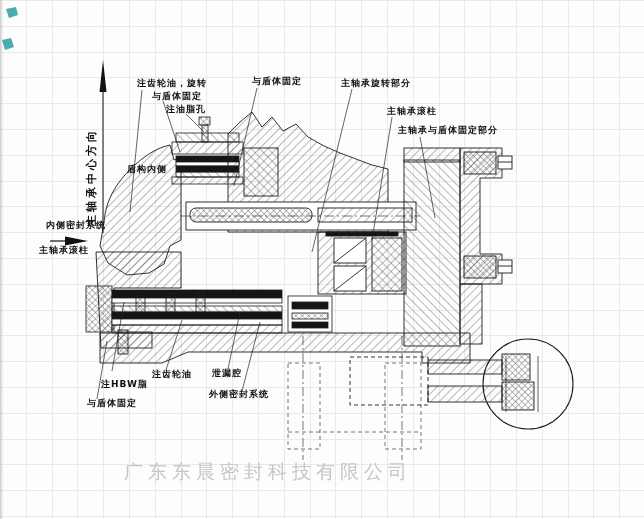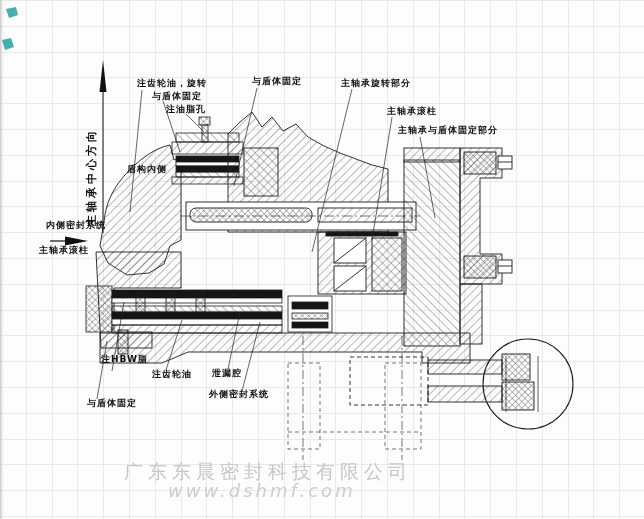--- a/index.html
+++ b/index.html
@@ -174,21 +174,20 @@
   <div class="lbl" style="left:137px;top:79px">注齿轮油，旋转</div>
   <div class="lbl" style="left:152px;top:92px">与盾体固定</div>
   <div class="lbl" style="left:166px;top:105px">注油脂孔</div>
   <div class="lbl" style="left:127px;top:165px">盾构内侧</div>
   <div class="lbl" style="left:252px;top:77px">与盾体固定</div>
   <div class="lbl" style="left:341px;top:79px">主轴承旋转部分</div>
   <div class="lbl" style="left:387px;top:107px">主轴承滚柱</div>
   <div class="lbl" style="left:398px;top:126px">主轴承与盾体固定部分</div>
   <div class="lbl" style="left:46px;top:221px">内侧密封系统</div>
   <div class="lbl" style="left:39px;top:246px">主轴承滚柱</div>
-  <div class="lbl" style="left:101px;top:355px">注HBW脂</div>
+  <div class="lbl" style="left:101px;top:380px">注HBW脂</div>
   <div class="lbl" style="left:152px;top:370px">注齿轮油</div>
   <div class="lbl" style="left:212px;top:369px">泄漏腔</div>
   <div class="lbl" style="left:209px;top:390px">外侧密封系统</div>
   <div class="lbl" style="left:87px;top:399px">与盾体固定</div>
 
   <div class="wm wm-company">广东东晨密封科技有限公司</div>
-  <div class="wm wm-site">www.dshmf.com</div>
 </div>
 
 </body></html>

